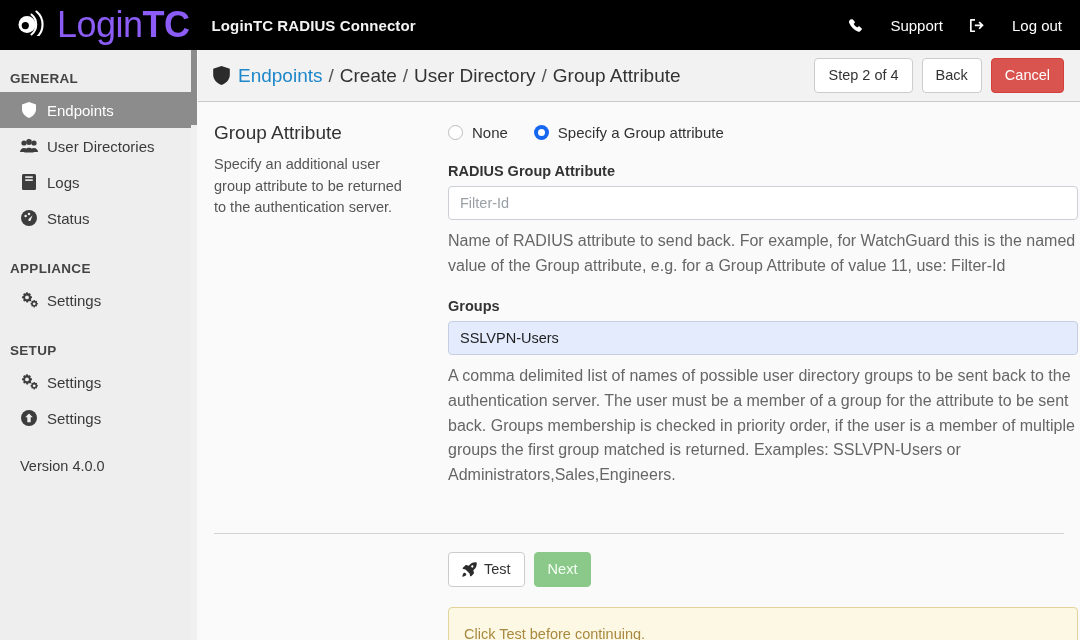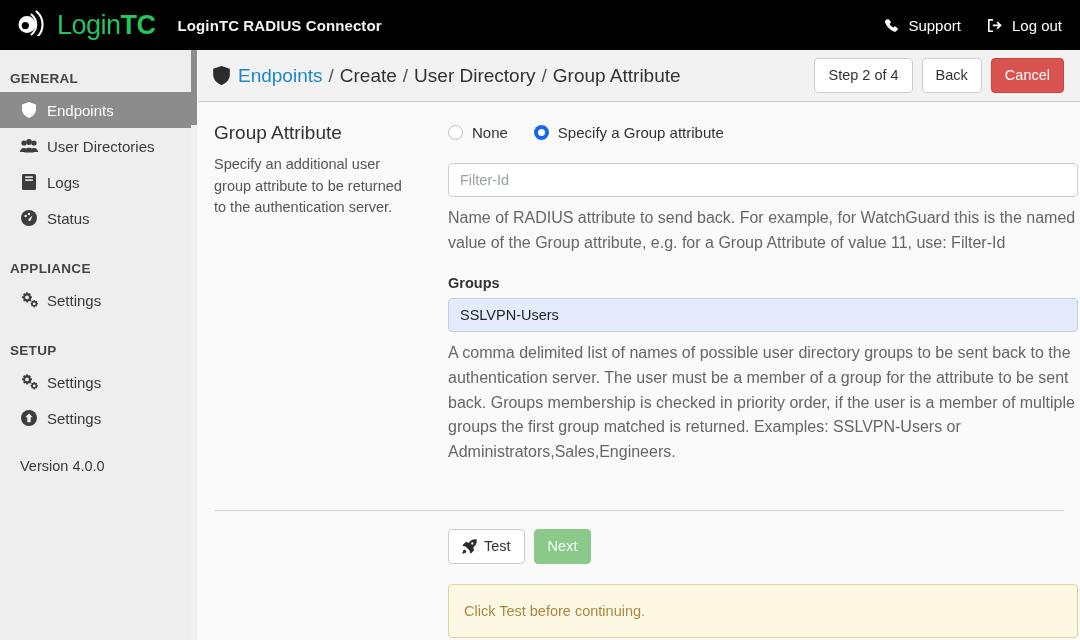--- a/index.html
+++ b/index.html
@@ -21,42 +21,42 @@
     display: flex; align-items: center;
     color: #fff;
   }
   .brand {
     display: flex; align-items: center;
     padding-left: 16px;
     height: 50px;
   }
   .brand-mark { margin-right: 7px; display: block; }
   .brand-text {
-    font-size: 27px;
+    font-size: 36px;
     letter-spacing: -0.5px;
     line-height: 1;
     font-weight: 300;
-    color: #22c55e;
+    color: #8b5cf6;
   }
   .brand-text b { font-weight: 700; }
   .app-title {
     margin-left: 22px;
     font-size: 15px;
     font-weight: 600;
     color: #f3f3f3;
     letter-spacing: 0.1px;
   }
   .nav-right {
     margin-left: auto;
     display: flex; align-items: center;
     padding-right: 18px;
   }
   .nav-link {
     display: flex; align-items: center;
-    gap: 9px;
+    gap: 27px;
     color: #fff;
     font-size: 15px;
     text-decoration: none;
     padding: 0 0 0 26px;
     cursor: pointer;
     justify-content: flex-end;
   }
   .nav-link:first-child { padding-left: 0; }
   .nav-link svg { display: block; fill: #fff; }
 
@@ -463,20 +463,21 @@
           <span class="radio-dot"></span>
           <span>None</span>
         </label>
         <label class="radio-opt">
           <span class="radio-dot checked"></span>
           <span>Specify a Group attribute</span>
         </label>
       </div>
 
       <div class="field-block">
+        <div class="field-label">RADIUS Group Attribute</div>
         <input class="text-input" type="text" placeholder="Filter-Id" style="">
         <p class="help-text">Name of RADIUS attribute to send back. For example, for WatchGuard this is the named value of the Group attribute, e.g. for a Group Attribute of value 11, use: Filter-Id</p>
       </div>
 
       <div class="field-block">
         <div class="field-label">Groups</div>
         <input class="text-input autofilled" type="text" value="SSLVPN-Users" style="">
         <p class="help-text">A comma delimited list of names of possible user directory groups to be sent back to the authentication server. The user must be a member of a group for the attribute to be sent back. Groups membership is checked in priority order, if the user is a member of multiple groups the first group matched is returned. Examples: SSLVPN-Users or Administrators,Sales,Engineers.</p>
       </div>
     </div>

